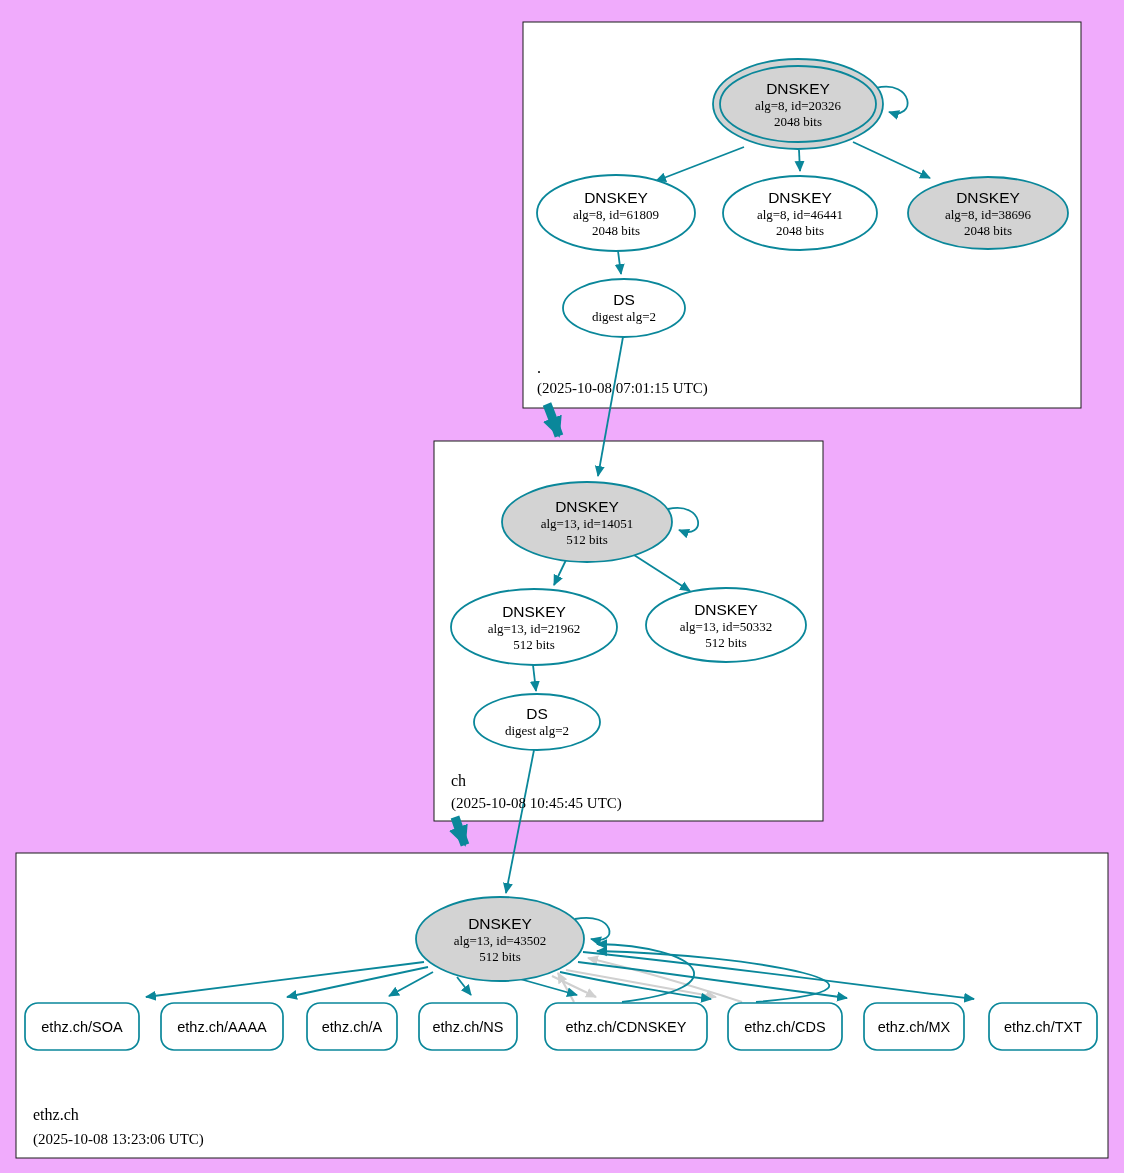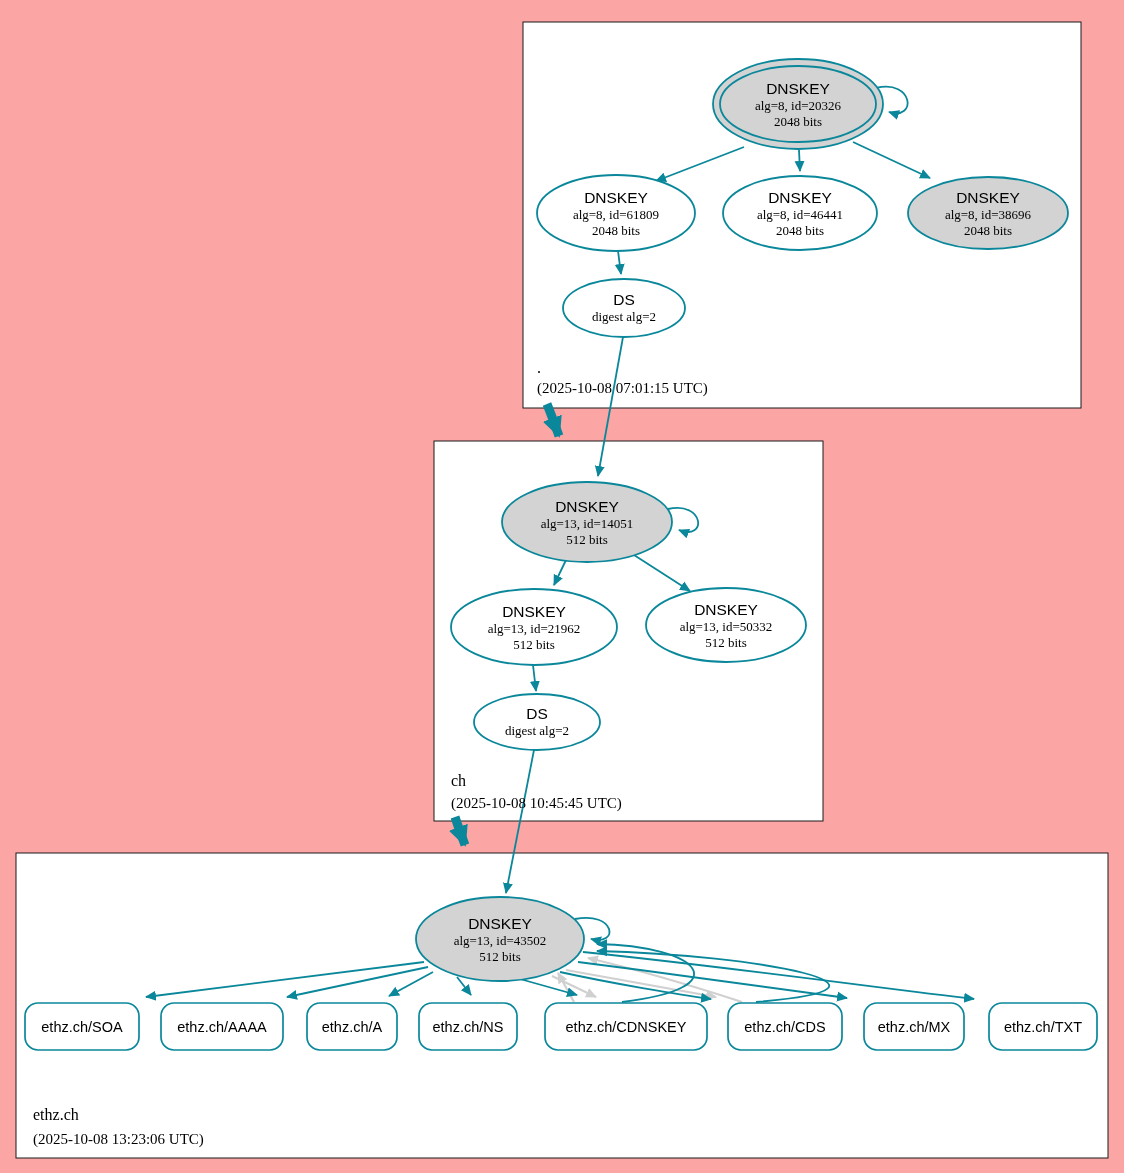--- a/index.html
+++ b/index.html
@@ -1,16 +1,16 @@
 <!DOCTYPE html>
 <html><head>
 <meta charset="utf-8">
 <style>
   html,body{margin:0;padding:0;background:#ffffff;}
-  .stage{width:1124px;height:1173px;position:relative;background:#fca5a5;}
+  .stage{width:1124px;height:1173px;position:relative;background:#f0abfc;}
   text{fill:#000;}
   .node-title{font-family:"Liberation Sans",sans-serif;font-size:15.5px;}
   .node-detail{font-family:"Liberation Serif",serif;font-size:13px;}
   .rrset-label{font-family:"Liberation Sans",sans-serif;font-size:14.5px;}
   .zone-label{font-family:"Liberation Serif",serif;font-size:16px;}
   .zone-ts{font-family:"Liberation Serif",serif;font-size:15px;}
   .zone-box{fill:#ffffff;stroke:#1a1a1a;stroke-width:1;}
   .edge{fill:none;stroke:#0a879a;stroke-width:1.8;}
   .edge-gray{fill:none;stroke:#d0d0d0;stroke-width:2.2;}
   .edge-thick{fill:none;stroke:#0a879a;stroke-width:9;}

